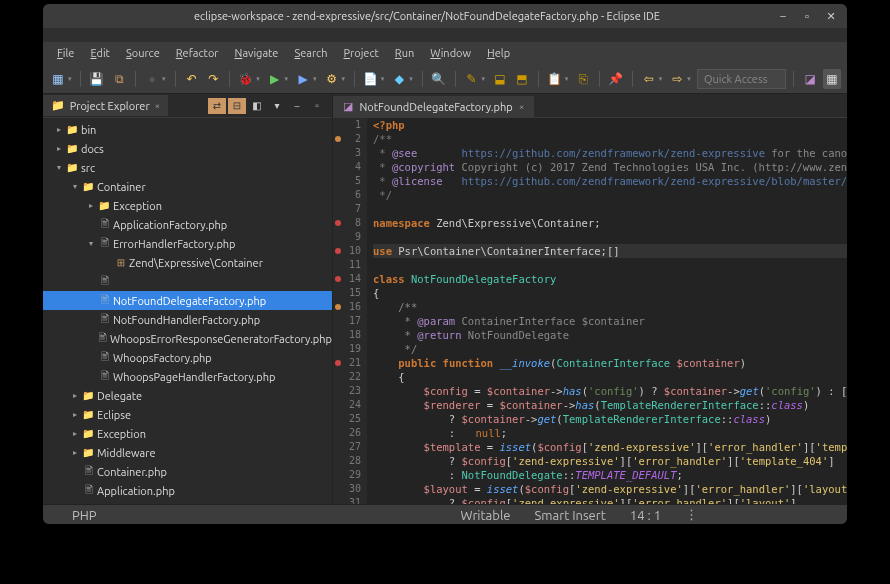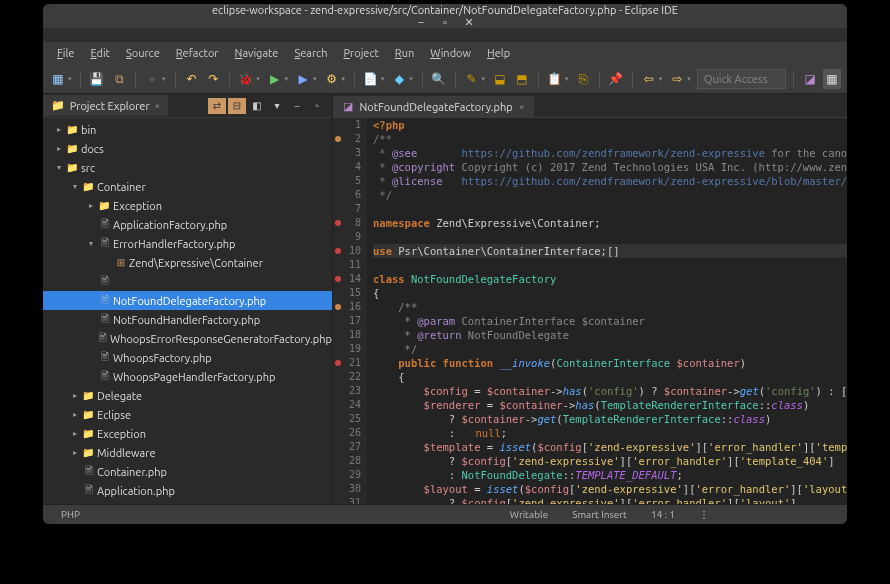--- a/index.html
+++ b/index.html
@@ -24,21 +24,20 @@
   flex-direction: column;
   box-shadow: 0 4px 20px rgba(0,0,0,0.6);
 }
 .titlebar {
   height: 24px;
   background: #3c3c3c;
   display: flex;
   align-items: center;
   padding: 0 10px;
   border-radius: 6px 6px 0 0;
-  flex-direction: column;
 }
 .titlebar-title {
   flex: 1;
   text-align: center;
   font-size: 11px;
   color: #ddd;
 }
 .titlebar-buttons { display: flex; gap: 12px; }
 .titlebar-btn { width: 12px; height: 12px; display: flex; align-items: center; justify-content: center; color: #ccc; cursor: pointer; font-size: 11px; }
 .menubar {
@@ -213,22 +212,22 @@
 .c-op { color: #ccc; }
 .c-url { color: #5577aa; }
 .c-doc { color: #888; }
 .c-dockey { color: #a8c; }
 .c-null { color: #cc7832; padding-left: 14px; }
 .statusbar {
   height: 20px;
   background: #3c3c3c;
   display: flex;
   align-items: center;
-  padding: 0 6px;
-  font-size: 10px;
+  padding: 0 17px;
+  font-size: 13px;
   color: #bbb;
   border-top: 1px solid #222;
   border-radius: 0 0 6px 6px;
 }
 .status-item { padding: 0 12px; }
 .status-spacer { flex: 1; }
 </style>
 </head>
 <body>
 

